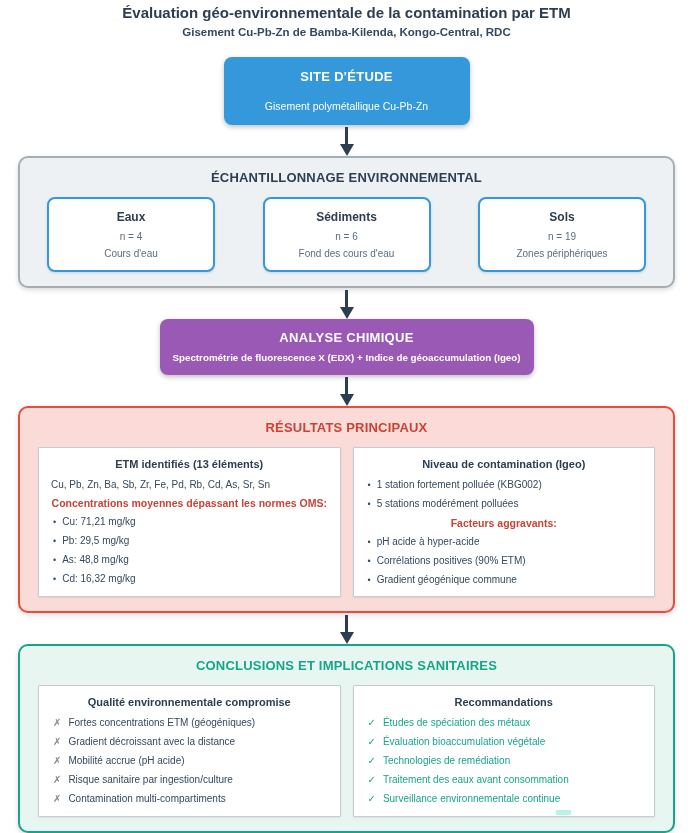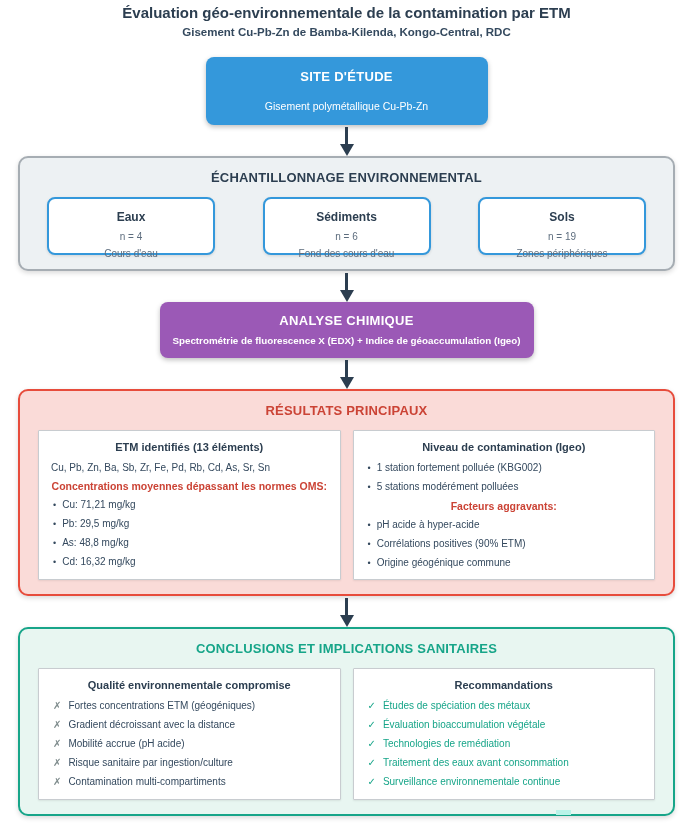--- a/index.html
+++ b/index.html
@@ -13,40 +13,40 @@
 
   .flow { display:flex; flex-direction:column; align-items:center; }
 
   
   .arrow { display:flex; flex-direction:column; align-items:center; margin:2px 0 0 0; }
   .arrow .stem { width:2.5px; height:17px; background:#2c3e50; }
   .arrow .head { width:0; height:0; border-left:7px solid transparent; border-right:7px solid transparent; border-top:12px solid #2c3e50; }
 
   
   .site-box {
-    margin-top:19px; width:282px; box-sizing:border-box;
+    margin-top:19px; width:246px; box-sizing:border-box;
     background:#3498db; border-radius:8px; padding:12px 10px 13px;
     text-align:center; color:#ffffff; box-shadow:0 2px 5px rgba(0,0,0,.25);
   }
   .site-title { font-size:13px; font-weight:bold; letter-spacing:.3px; }
   .site-sub { margin-top:16px; font-size:10.5px; font-weight:normal; }
 
   
   .section {
     width:657px; box-sizing:border-box; border-radius:10px;
     padding:12px 18px 14px; box-shadow:0 2px 5px rgba(0,0,0,.15);
   }
   .section-title { text-align:center; font-weight:bold; font-size:13px; letter-spacing:.2px; margin-bottom:12px; }
 
   
   .sampling { background:#edf1f3; border:2px solid #a6adb3; }
   .sampling .section-title { color:#2c3e50; }
   .sample-row { display:flex; justify-content:space-between; padding:0 9px; }
   .sample-box {
-    width:168px; height:58px; box-sizing:border-box; background:#ffffff;
+    width:168px; height:75px; box-sizing:border-box; background:#ffffff;
     border:2px solid #3498db; border-radius:8px; text-align:center;
     padding-top:11px; box-shadow:0 1px 3px rgba(0,0,0,.12);
   }
   .sample-title { font-size:12px; font-weight:bold; color:#2c3e50; }
   .sample-count { margin-top:7px; font-size:10px; color:#5d6d7e; }
   .sample-desc { margin-top:6px; font-size:10px; color:#5d6d7e; }
 
   
   .analysis-box {
     margin-top:0; width:374px; box-sizing:border-box;
@@ -187,21 +187,21 @@
             <li>
                 <span class="bullet">•</span>
                 <span>pH acide à hyper-acide</span>
               </li>
             <li>
                 <span class="bullet">•</span>
                 <span>Corrélations positives (90% ETM)</span>
               </li>
             <li>
                 <span class="bullet">•</span>
-                <span>Origine géogénique commune</span>
+                <span>Gradient géogénique commune</span>
               </li>
           </ul>
         </div>
 
       </div>
     </div>
 
     <div class="arrow">
       <div class="stem"></div>
       <div class="head"></div>

